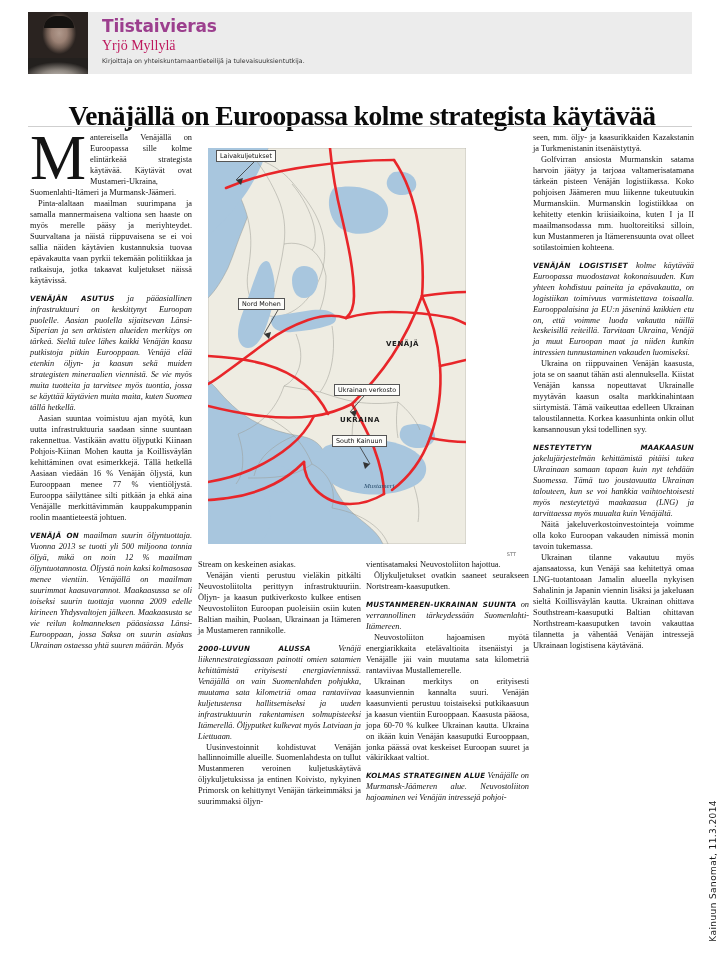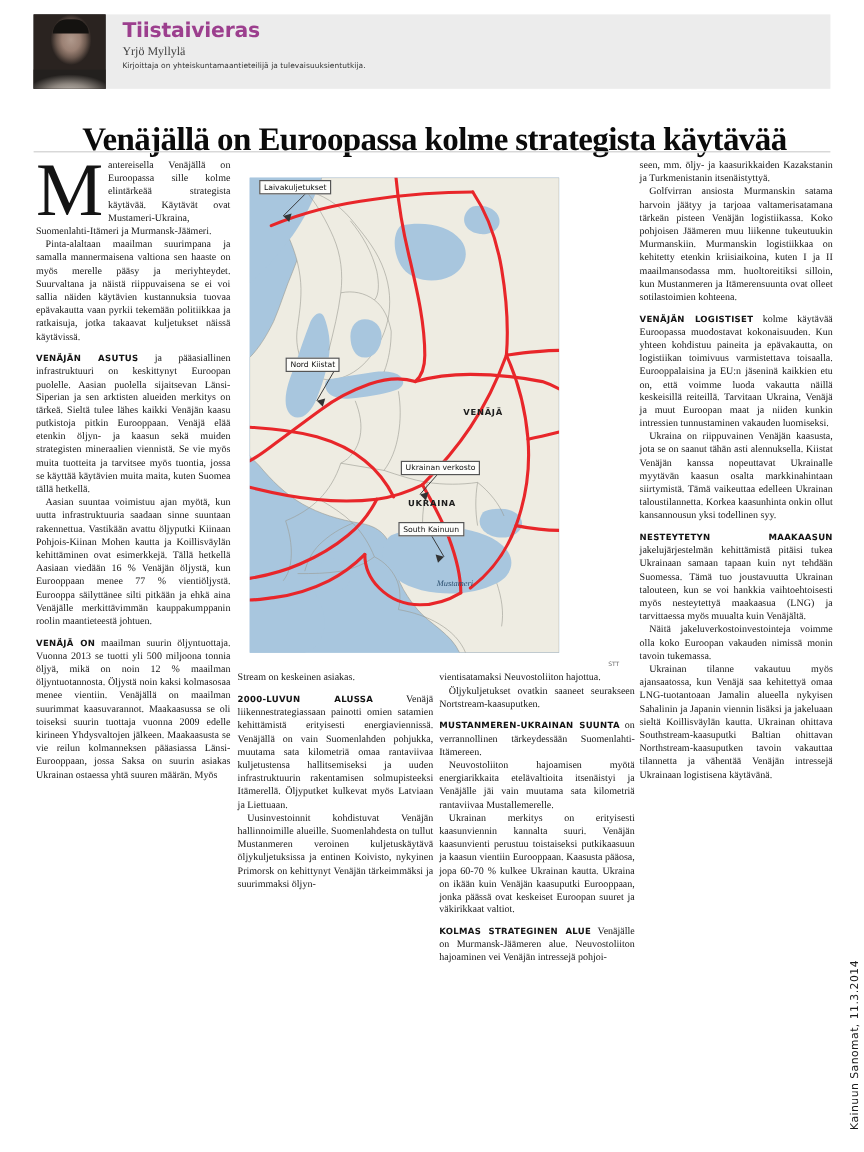--- a/index.html
+++ b/index.html
@@ -43,22 +43,22 @@
   .kicker{
     font-family:"DejaVu Sans", sans-serif;
     font-weight:bold;
     font-size:17px;
     color:#9c3f8e;
     letter-spacing:-0.2px;
     line-height:1.05;
   }
   .author{
     font-family:"Liberation Serif", serif;
-    font-size:10px;
-    color:#404040;
+    font-size:14px;
+    color:#be185d;
     margin-top:2px;
     line-height:1.15;
   }
   .byline{
     font-family:"DejaVu Sans", sans-serif;
     font-size:6.2px;
     color:#333;
     margin-top:3px;
     letter-spacing:0.05px;
   }
@@ -83,21 +83,21 @@
     text-align:justify;
     color:#141414;
     hyphens:auto;
   }
   #col1{left:30px;}
   #col2{left:198px;top:560px;width:163px;}
   #col3{left:366px;top:560px;width:163px;}
   #col4{left:533px;width:161px;}
   .col p{margin:0;text-indent:8px;}
   .col p.first{text-indent:0;}
-  .col p.sect{margin-top:7px;text-indent:0;}
+  .col p.sect{margin-top:7px;text-indent:0;font-style:italic;}
   .lead{
     font-family:"DejaVu Sans", sans-serif;
     font-weight:bold;
     font-size:7.1px;
     letter-spacing:0.25px;
     text-transform:uppercase;
   }
   
   .dropcap{
     float:left;
@@ -283,21 +283,21 @@
 
             <path d="M 214,148 C 224,170 230,194 232,218 C 234,244 230,268 222,290 C 214,312 200,330 184,342"></path>
             <path d="M 232,218 C 242,216 250,214 258,212"></path>
             <path d="M 222,290 C 232,292 244,294 258,294"></path>
           </g>
         </g>
       </svg>
 
       
       <div class="maplabel" style="left:8px;top:2px;">Laivakuljetukset</div>
-      <div class="maplabel" style="left:30px;top:150px;">Nord Kiistat</div>
+      <div class="maplabel" style="left:30px;top:150px;">Nord Mohen</div>
       <div class="maplabel" style="left:126px;top:236px;">Ukrainan verkosto</div>
       <div class="maplabel" style="left:124px;top:287px;">South Kainuun</div>
 
       <svg style="position:absolute;left:0;top:0;pointer-events:none;" width="258" height="396">
         <g stroke="#333" stroke-width="0.8" fill="none">
           <path d="M 46,14 L 28,32"></path>
           <path d="M 70,162 L 56,186"></path>
           <path d="M 156,248 L 142,264"></path>
           <path d="M 152,299 L 162,316"></path>
         </g>
@@ -318,20 +318,21 @@
 
   <div class="col" id="col1">
       <p class="first"><span class="dropcap">M</span><span>antereisella Venäjällä on Euroopassa sille kolme elintärkeää strategista käytävää. Käytävät ovat Mustameri-Ukraina, Suomenlahti-Itämeri ja Murmansk-Jäämeri.</span></p>
       <p>Pinta-alaltaan maailman suurimpana ja samalla mannermaisena valtiona sen haaste on myös merelle pääsy ja meriyhteydet. Suurvaltana ja näistä riippuvaisena se ei voi sallia näiden käytävien kustannuksia tuovaa epävakautta vaan pyrkii tekemään politiikkaa ja ratkaisuja, jotka takaavat kuljetukset näissä käytävissä.</p>
       <p class="sect"><span class="lead">VENÄJÄN ASUTUS</span><span> ja pääasiallinen infrastruktuuri on keskittynyt Euroopan puolelle. Aasian puolella sijaitsevan Länsi-Siperian ja sen arktisten alueiden merkitys on tärkeä. Sieltä tulee lähes kaikki Venäjän kaasu putkistoja pitkin Eurooppaan. Venäjä elää etenkin öljyn- ja kaasun sekä muiden strategisten mineraalien viennistä. Se vie myös muita tuotteita ja tarvitsee myös tuontia, jossa se käyttää käytävien muita maita, kuten Suomea tällä hetkellä.</span></p>
       <p>Aasian suuntaa voimistuu ajan myötä, kun uutta infrastruktuuria saadaan sinne suuntaan rakennettua. Vastikään avattu öljyputki Kiinaan Pohjois-Kiinan Mohen kautta ja Koillisväylän kehittäminen ovat esimerkkejä. Tällä hetkellä Aasiaan viedään 16 % Venäjän öljystä, kun Eurooppaan menee 77 % vientiöljystä. Eurooppa säilyttänee silti pitkään ja ehkä aina Venäjälle merkittävimmän kauppakumppanin roolin maantieteestä johtuen.</p>
       <p class="sect"><span class="lead">VENÄJÄ ON</span><span> maailman suurin öljyntuottaja. Vuonna 2013 se tuotti yli 500 miljoona tonnia öljyä, mikä on noin 12 % maailman öljyntuotannosta. Öljystä noin kaksi kolmasosaa menee vientiin. Venäjällä on maailman suurimmat kaasuvarannot. Maakaasussa se oli toiseksi suurin tuottaja vuonna 2009 edelle kirineen Yhdysvaltojen jälkeen. Maakaasusta se vie reilun kolmanneksen pääasiassa Länsi-Eurooppaan, jossa Saksa on suurin asiakas Ukrainan ostaessa yhtä suuren määrän. Myös</span></p>
     </div>
   <div class="col" id="col2">
       <p class="first">Stream on keskeinen asiakas.</p>
+      <p>Venäjän vienti perustuu vieläkin pitkälti Neuvostoliitolta perittyyn infrastruktuuriin. Öljyn- ja kaasun putkiverkosto kulkee entisen Neuvostoliiton Euroopan puoleisiin osiin kuten Baltian maihin, Puolaan, Ukrainaan ja Itämeren ja Mustameren rannikolle.</p>
       <p class="sect"><span class="lead">2000-LUVUN ALUSSA</span><span> Venäjä liikennestrategiassaan painotti omien satamien kehittämistä erityisesti energiaviennissä. Venäjällä on vain Suomenlahden pohjukka, muutama sata kilometriä omaa rantaviivaa kuljetustensa hallitsemiseksi ja uuden infrastruktuurin rakentamisen solmupisteeksi Itämerellä. Öljyputket kulkevat myös Latviaan ja Liettuaan.</span></p>
       <p>Uusinvestoinnit kohdistuvat Venäjän hallinnoimille alueille. Suomenlahdesta on tullut Mustanmeren veroinen kuljetuskäytävä öljykuljetuksissa ja entinen Koivisto, nykyinen Primorsk on kehittynyt Venäjän tärkeimmäksi ja suurimmaksi öljyn-</p>
     </div>
   <div class="col" id="col3">
       <p class="first">vientisatamaksi Neuvostoliiton hajottua.</p>
       <p>Öljykuljetukset ovatkin saaneet seurakseen Nortstream-kaasuputken.</p>
       <p class="sect"><span class="lead">MUSTANMEREN-UKRAINAN SUUNTA</span><span> on verrannollinen tärkeydessään Suomenlahti-Itämereen.</span></p>
       <p>Neuvostoliiton hajoamisen myötä energiarikkaita etelävaltioita itsenäistyi ja Venäjälle jäi vain muutama sata kilometriä rantaviivaa Mustallemerelle.</p>
       <p>Ukrainan merkitys on erityisesti kaasunviennin kannalta suuri. Venäjän kaasunvienti perustuu toistaiseksi putkikaasuun ja kaasun vientiin Eurooppaan. Kaasusta pääosa, jopa 60-70 % kulkee Ukrainan kautta. Ukraina on ikään kuin Venäjän kaasuputki Eurooppaan, jonka päässä ovat keskeiset Euroopan suuret ja väkirikkaat valtiot.</p>
       <p class="sect"><span class="lead">KOLMAS STRATEGINEN ALUE</span><span> Venäjälle on Murmansk-Jäämeren alue. Neuvostoliiton hajoaminen vei Venäjän intressejä pohjoi-</span></p>

